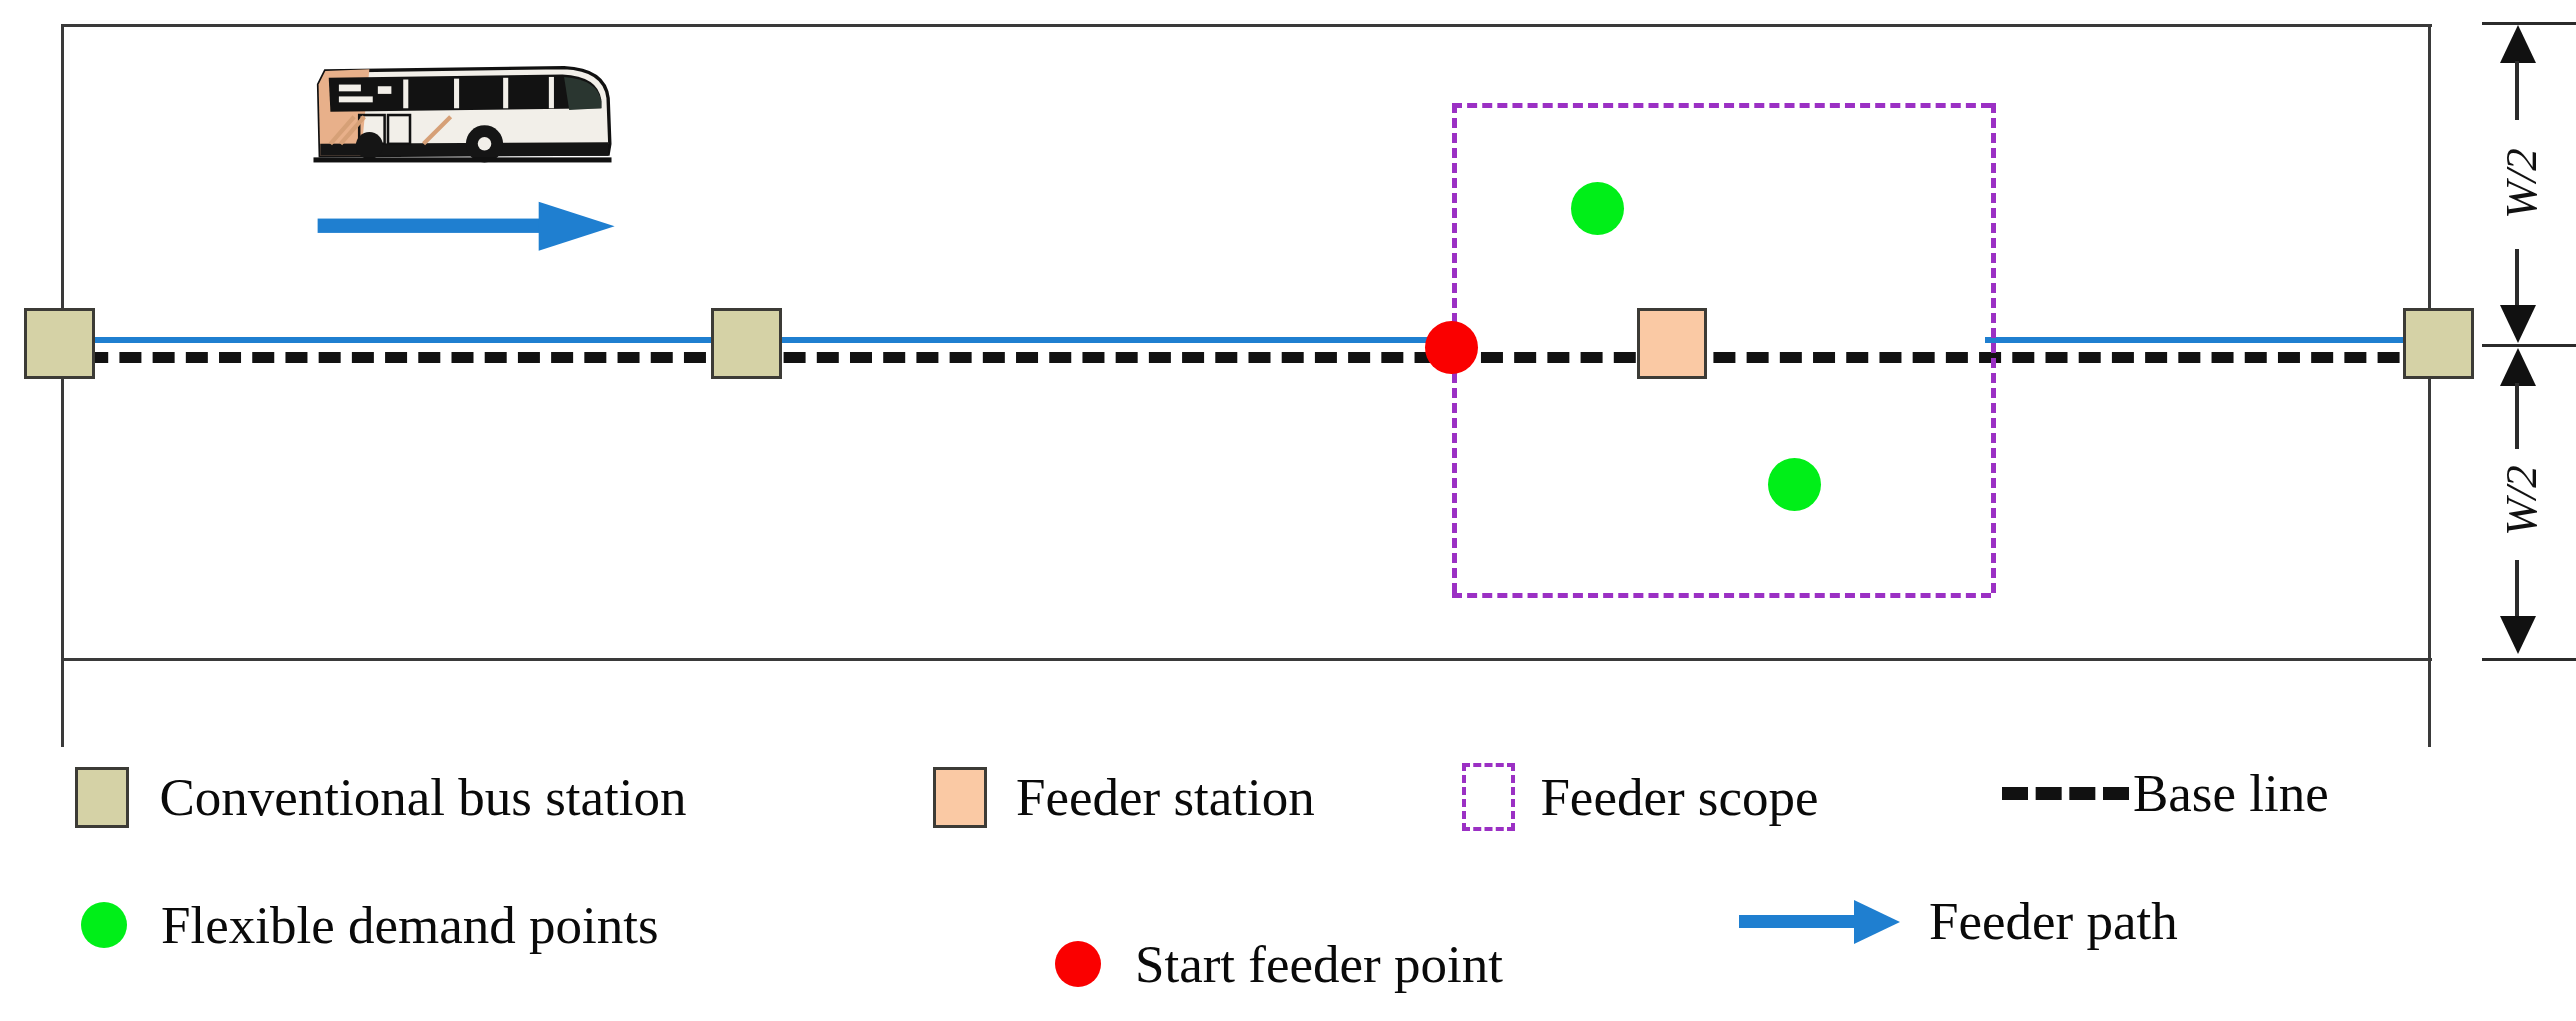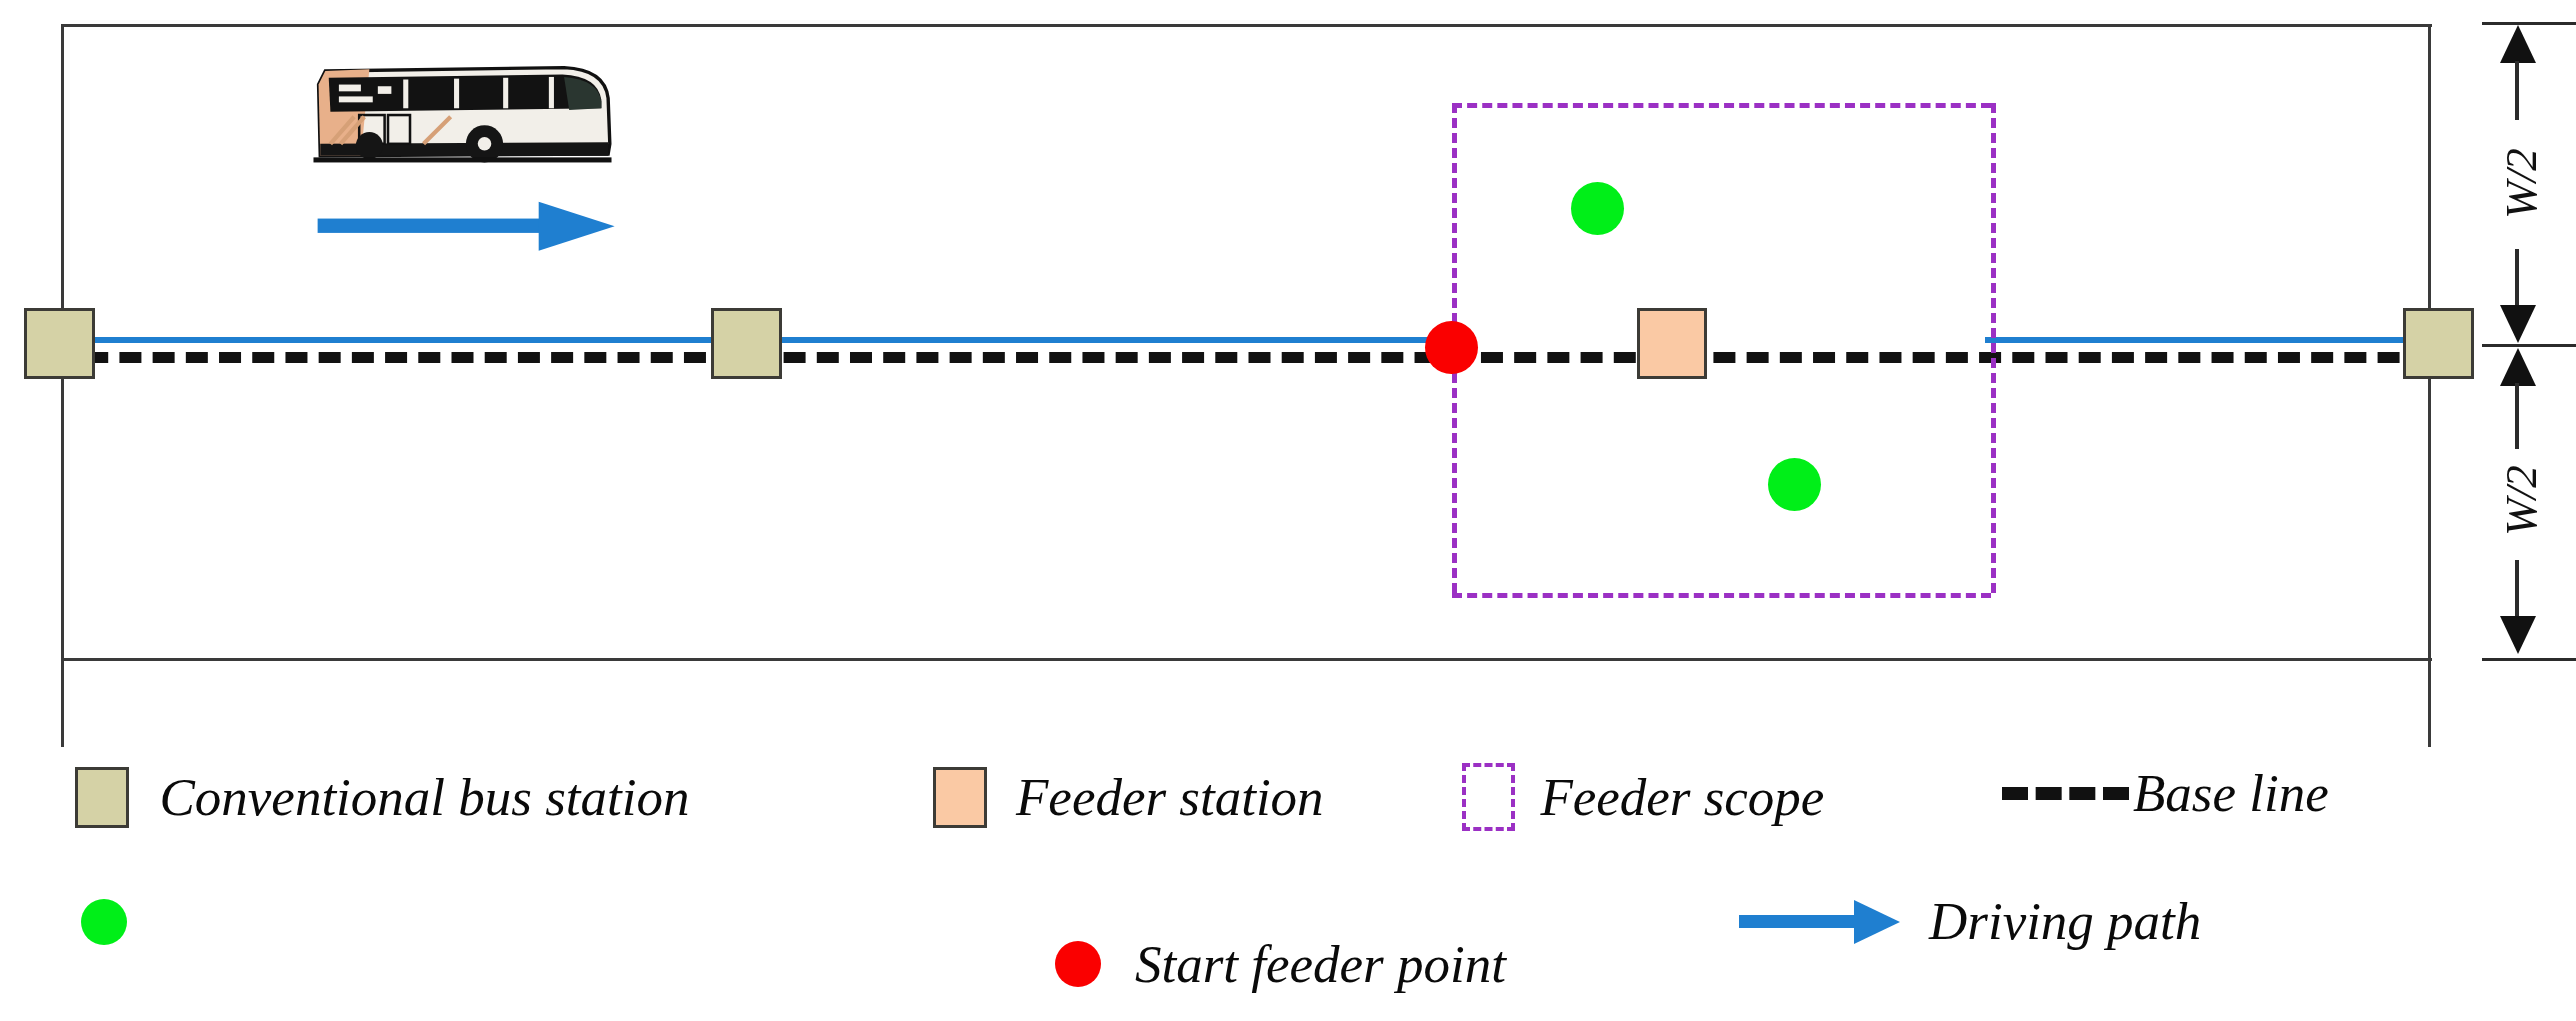--- a/index.html
+++ b/index.html
@@ -38,21 +38,21 @@
   .dim-tick{position:absolute;height:3.4px;background:#2b2b2b;}
   .dim-shaft{position:absolute;width:4.2px;background:#2b2b2b;}
   .dim-head{position:absolute;width:0;height:0;}
   .dim-head.up{border-left:18px solid transparent;border-right:18px solid transparent;border-bottom:38px solid #111;}
   .dim-head.down{border-left:18px solid transparent;border-right:18px solid transparent;border-top:38px solid #111;}
   .dim-label{position:absolute;font-style:italic;font-size:45px;color:#111;
              transform:rotate(-90deg);transform-origin:50% 50%;white-space:nowrap;
              letter-spacing:-0.8px;}
 
   
-  .legend{position:absolute;left:0;top:746px;width:2332px;height:275px;font-style:italic;}
+  .legend{position:absolute;left:0;top:746px;width:2332px;height:275px;}
   .legend-row{position:absolute;left:0;width:2576px;height:102px;}
   .lg-item{position:absolute;display:flex;align-items:center;}
   .lg-text{font-size:53px;color:#0a0a0a;white-space:nowrap;line-height:1;}
   .sw-square{width:54px;height:61px;border:3.4px solid #3c3b36;box-sizing:border-box;}
   .sw-olive{background:#d5d2a6;}
   .sw-peach{background:#fac9a4;}
   .sw-scope{width:53px;height:68px;border:4.2px dashed #9b30c4;box-sizing:border-box;background:#fff;}
   .sw-dot{width:46px;height:46px;border-radius:50%;}
   .sw-dot.green{background:#00ef18;}
   .sw-dot.red{background:#fa0000;}
@@ -198,33 +198,34 @@
         <span class="sw-dash"></span>
         <span class="lg-text" style="margin-left:4px;">Base line</span>
       </div>
 
     </div>
 
     <div class="legend-row" style="top:144px;">
 
       <div class="lg-item" style="left:81px;top:8.5px;">
         <span class="sw-dot green"></span>
+        <span class="lg-text" style="margin-left:34px;">Flexible demand points</span>
       </div>
 
       <div class="lg-item" style="left:1055px;top:8.5px;margin-top:39px;">
         <span class="sw-dot red"></span>
         <span class="lg-text" style="margin-left:34px;">Start feeder point</span>
       </div>
 
       <div class="lg-item" style="left:1739px;top:5.1px;">
         <span class="sw-arrow">
           <span class="shaft"></span>
             <span class="head"></span>
         </span>
-        <span class="lg-text" style="margin-left:29px;">Driving path</span>
+        <span class="lg-text" style="margin-left:29px;">Feeder path</span>
       </div>
 
     </div>
 
   </div>
 
 </div>
 
 
 </body></html>

